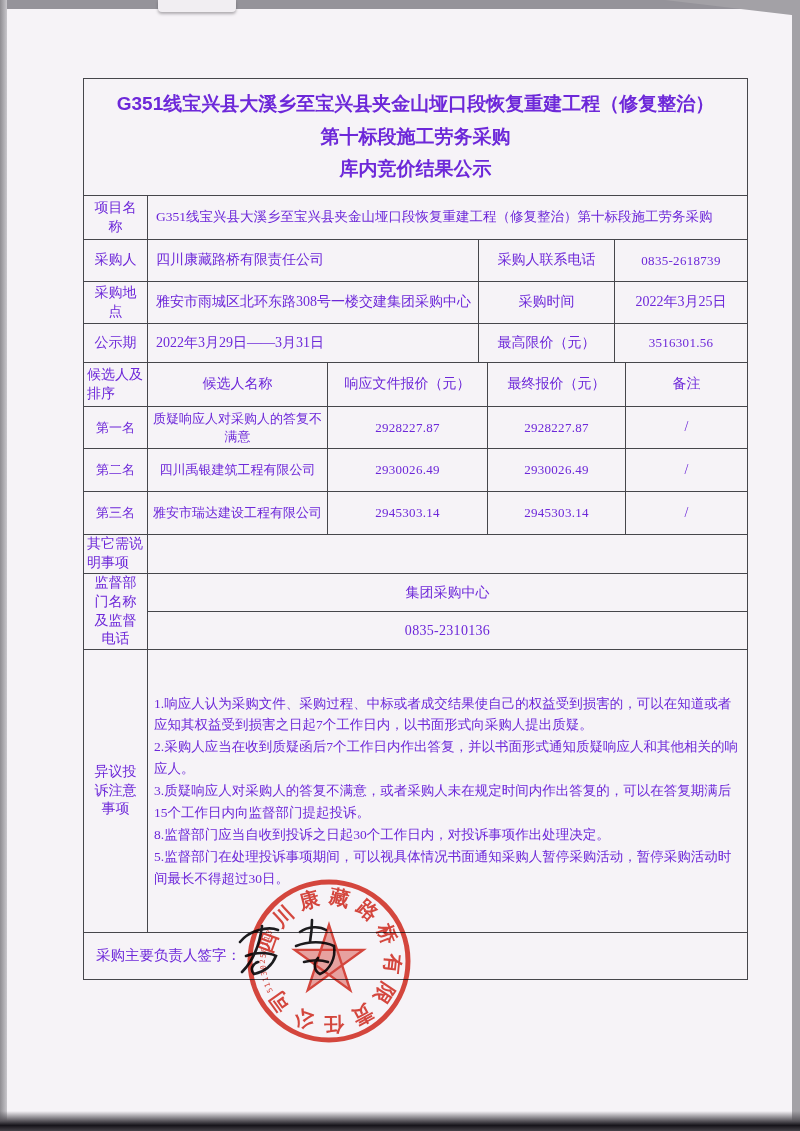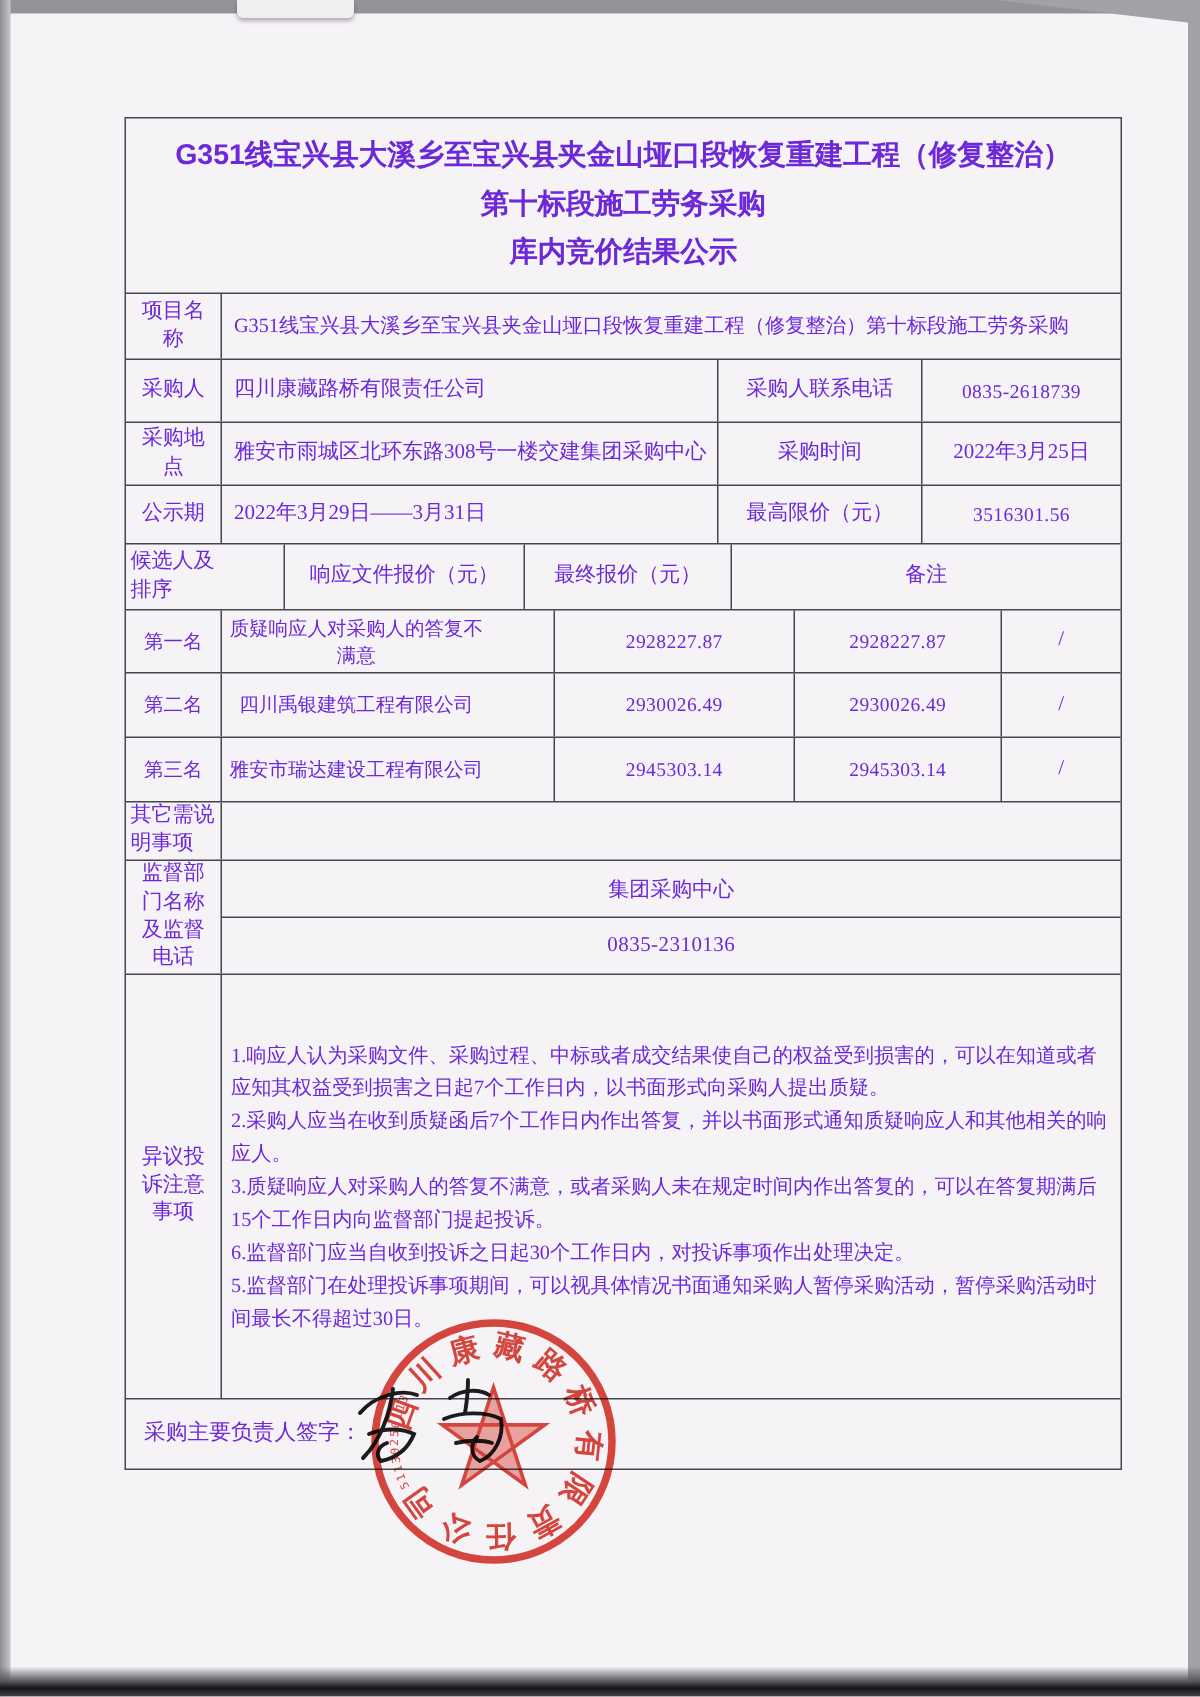--- a/index.html
+++ b/index.html
@@ -21,21 +21,21 @@
        display:flex;flex-direction:column;box-sizing:border-box;}
   .row{display:flex;border-top:1.6px solid #46464b;box-sizing:border-box;flex:none;}
   .row:first-child{border-top:none;}
   .cell{border-left:1.6px solid #46464b;display:flex;align-items:center;justify-content:center;
         text-align:center;box-sizing:border-box;padding:2px 4px;font-size:14px;line-height:1.35;}
   .cell:first-child{border-left:none;}
   .w63{width:63px;flex:none;}
   .w331{width:331px;flex:none;}
   .w136{width:136px;flex:none;text-align:center;}
   .w180{width:180px;flex:none;}
-  .w160{width:160px;flex:none;margin-left:42px;}
+  .w160{width:160px;flex:none;}
   .w138{width:138px;flex:none;}
   .grow{flex:1;}
   .left{justify-content:flex-start;text-align:left;padding-left:8px;}
   .num{font-size:13px;letter-spacing:.3px;}
   
   .title-row{height:116px;flex-direction:column;justify-content:center;align-items:center;}
   .title-line{font-size:19px;font-weight:700;line-height:1.72;text-align:center;width:100%;
               font-family:"Liberation Sans","DejaVu Sans",sans-serif;}
   .h44{height:44px;} .h42{height:42px;} .h43{height:43px;} .h39{height:39px;}
   .h45{height:44px;} .h76{height:76px;} .h283{height:283px;} .h47{height:47px;}
@@ -91,20 +91,21 @@
 
     <div class="row h39">
       <div class="cell w63">公示期</div>
       <div class="cell w331 left">2022年3月29日——3月31日</div>
       <div class="cell w136">最高限价（元）</div>
       <div class="cell grow num">3516301.56</div>
     </div>
 
     <div class="row h45">
       <div class="cell w63" style="text-align:left;justify-content:flex-start;padding-left:3px">候选人及排序</div>
+      <div class="cell w180">候选人名称</div>
       <div class="cell w160">响应文件报价（元）</div>
       <div class="cell w138">最终报价（元）</div>
       <div class="cell grow">备注</div>
     </div>
 
     <div class="row h42">
       <div class="cell w63" style="font-size:13px">第一名</div>
       <div class="cell w180" style="font-size:13px">质疑响应人对采购人的答复不满意</div>
       <div class="cell w160 num">2928227.87</div>
       <div class="cell w138 num">2928227.87</div>
@@ -139,21 +140,21 @@
         <div class="sub-cell num">0835-2310136</div>
       </div>
     </div>
 
     <div class="row h283">
       <div class="cell w63">异议投诉注意事项</div>
       <div class="obj-cell">
         <div class="obj-line">1.响应人认为采购文件、采购过程、中标或者成交结果使自己的权益受到损害的，可以在知道或者应知其权益受到损害之日起7个工作日内，以书面形式向采购人提出质疑。</div>
         <div class="obj-line">2.采购人应当在收到质疑函后7个工作日内作出答复，并以书面形式通知质疑响应人和其他相关的响应人。</div>
         <div class="obj-line">3.质疑响应人对采购人的答复不满意，或者采购人未在规定时间内作出答复的，可以在答复期满后15个工作日内向监督部门提起投诉。</div>
-        <div class="obj-line">6.监督部门应当自收到投诉之日起30个工作日内，对投诉事项作出处理决定。</div>
+        <div class="obj-line">8.监督部门应当自收到投诉之日起30个工作日内，对投诉事项作出处理决定。</div>
         <div class="obj-line">5.监督部门在处理投诉事项期间，可以视具体情况书面通知采购人暂停采购活动，暂停采购活动时间最长不得超过30日。</div>
       </div>
     </div>
 
     <div class="row h47">
       <div class="cell grow sig-row">采购主要负责人签字：</div>
     </div>
 
   </div>
 

